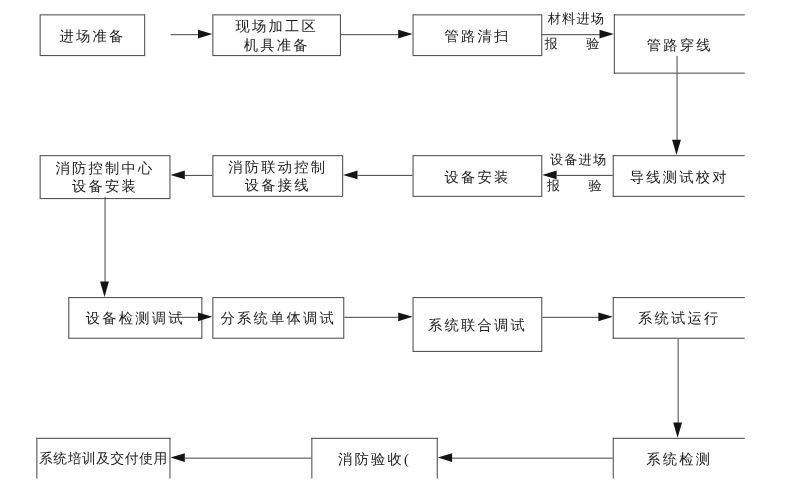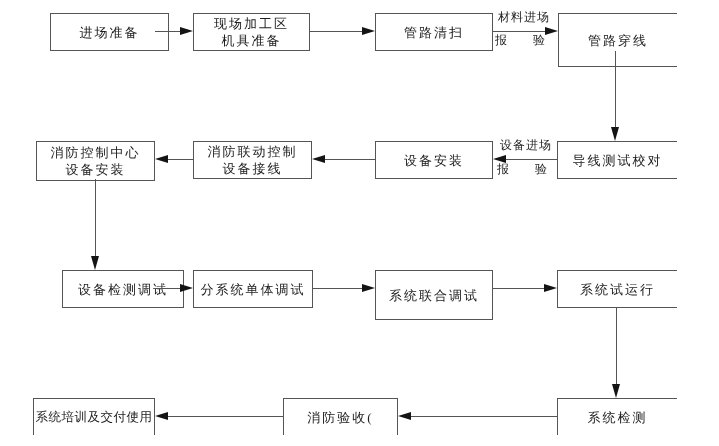--- a/index.html
+++ b/index.html
@@ -66,21 +66,21 @@
     text-align-last: justify;
     letter-spacing: 0;
     white-space: normal;
   }
 </style>
 </head>
 <body>
 
 <div class="stage">
 
-  <div class="node" style="left:36px; top:13px; width:119px; height:38px;margin-left:14px;">
+  <div class="node" style="left:36px; top:13px; width:96px; height:38px;">
     <span>进场准备</span>
   </div>
   <div class="node" style="left:193px; top:13px; width:117px; height:38px;">
     <span>现场加工区</span>
     <span>机具准备</span>
   </div>
   <div class="node" style="left:375px; top:13px; width:118px; height:38px;">
     <span>管路清扫</span>
   </div>
   <div class="node no-right" style="left:558px; top:13px; width:119px; height:54px;text-align:right;">

